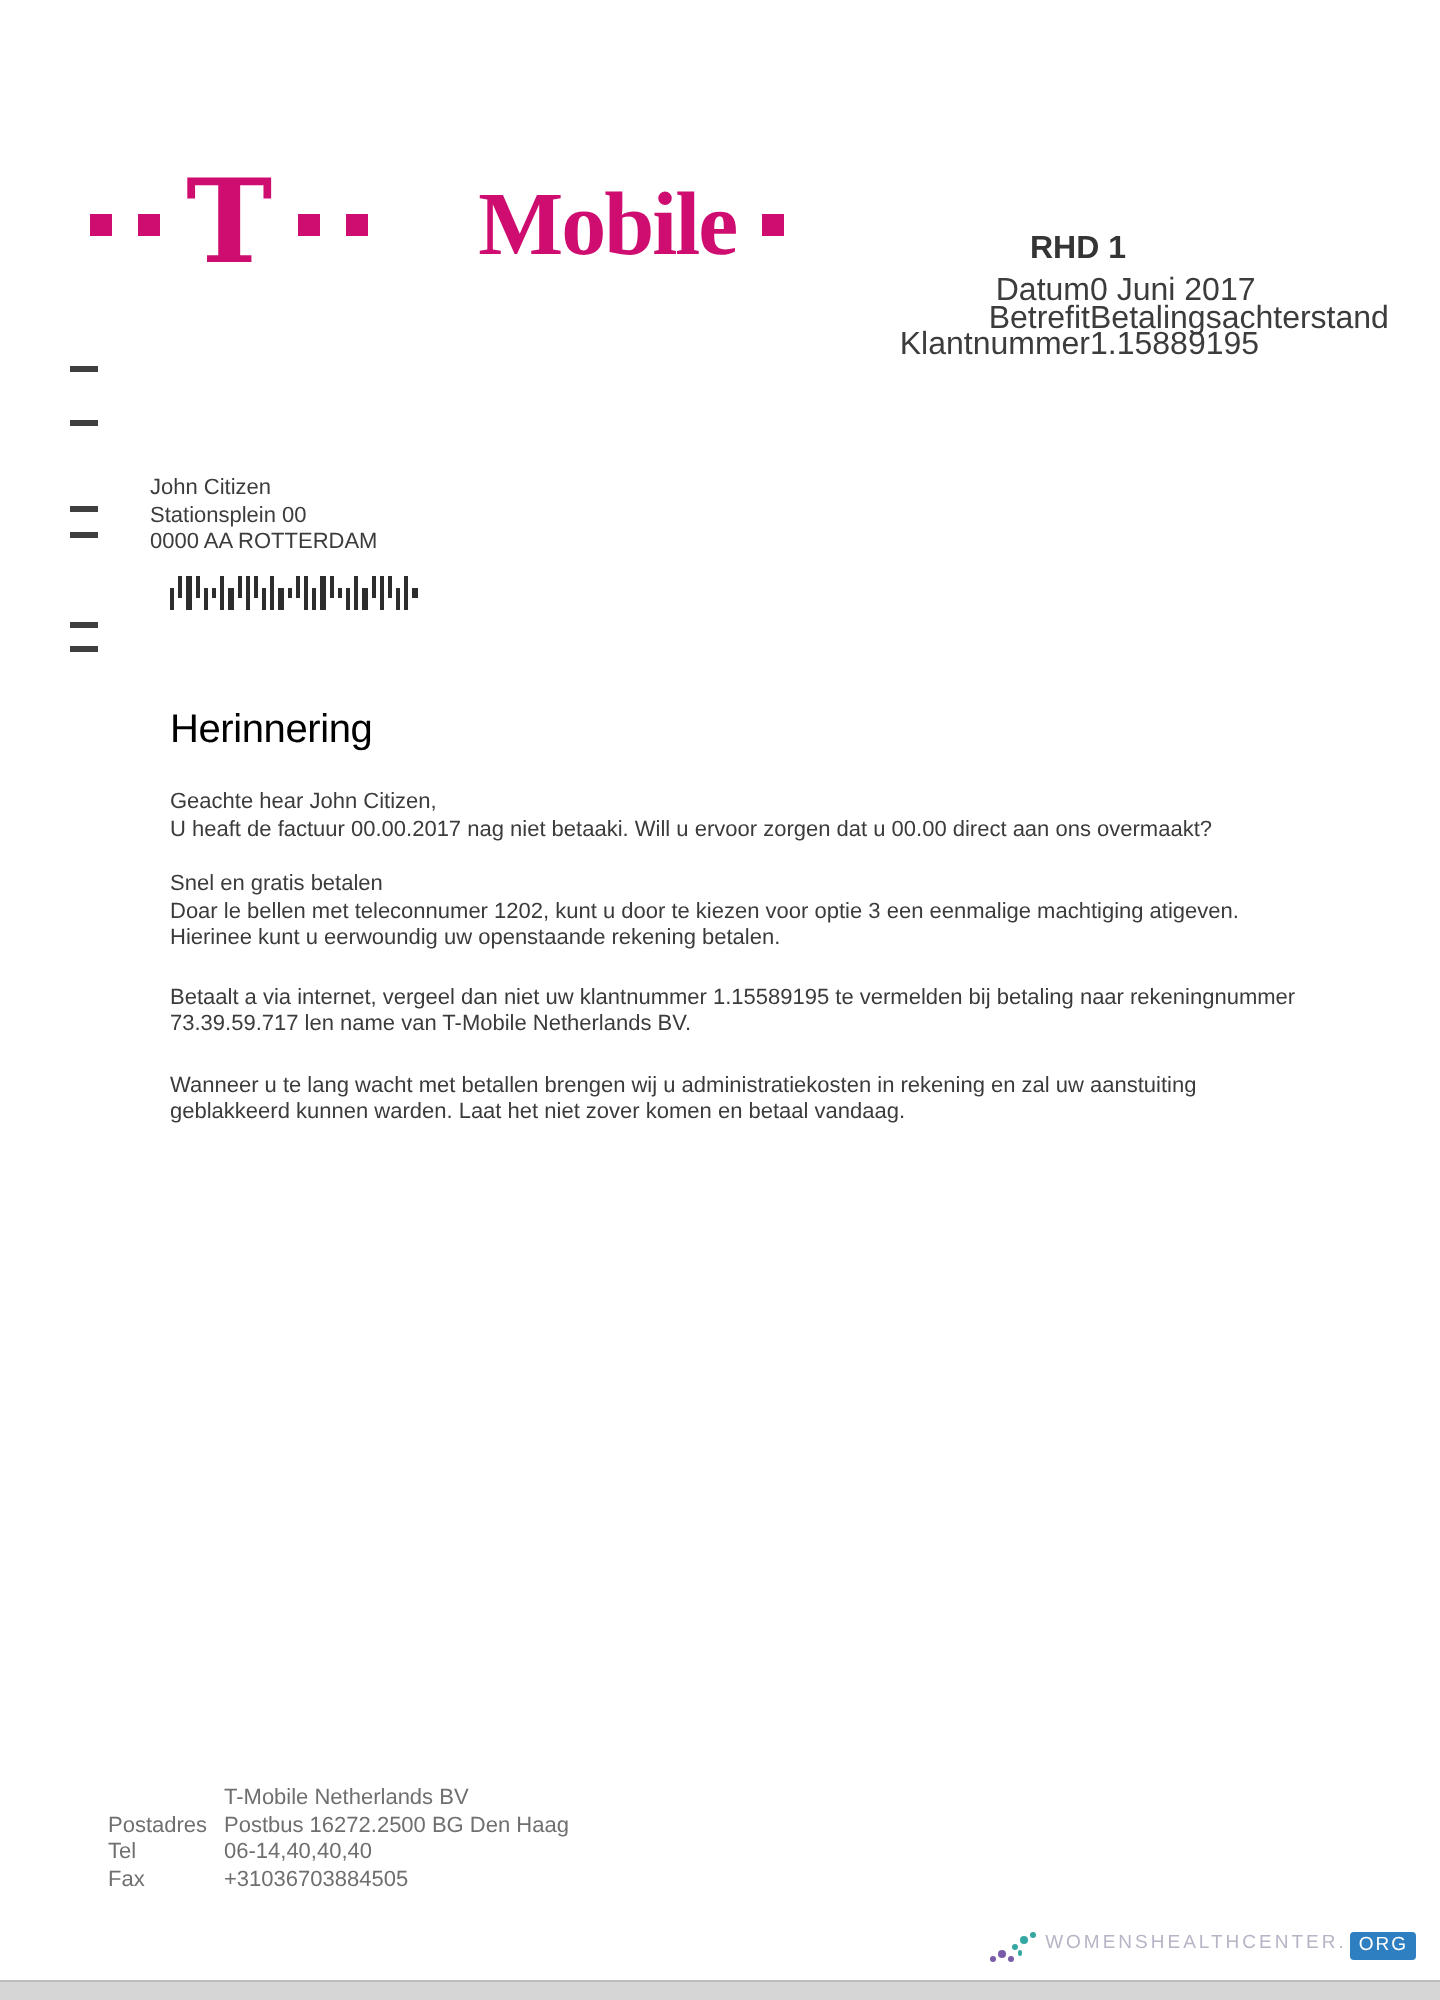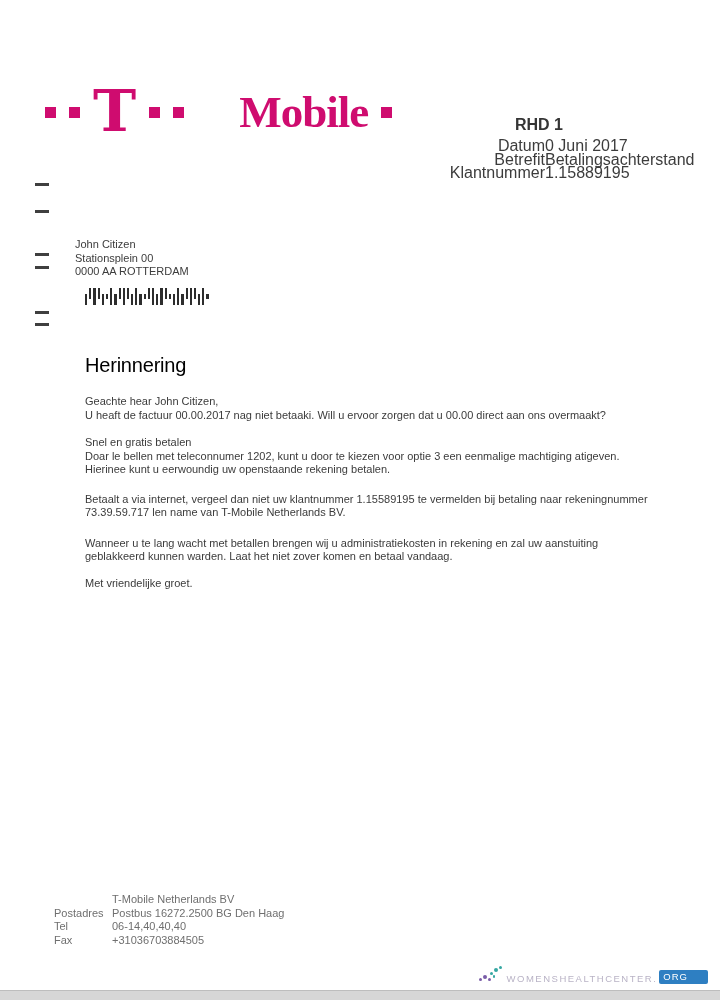--- a/index.html
+++ b/index.html
@@ -46,32 +46,32 @@
   .p6{margin-top:13px;}
   .p7{margin-top:32px;}
 
   
   .footer{position:absolute;left:54px;top:893px;font-size:11px;line-height:13.5px;color:#6f6f6f;}
   .foot-row{display:flex;}
   .foot-label{width:50px;text-align:left;color:#6f6f6f;}
   .foot-value{margin-left:8px;white-space:nowrap;}
 
   
-  .watermark{position:absolute;right:12px;top:966px;display:flex;align-items:flex-end;height:18px;}
+  .watermark{position:absolute;right:12px;top:966px;display:flex;align-items:flex-start;height:18px;}
   .wm-dots{position:relative;width:26px;height:18px;margin-right:3px;}
   .wm-dot{position:absolute;border-radius:50%;}
   .wd1{width:3px;height:3px;left:1px;top:12px;background:var(--wm-purple);}
   .wd2{width:4px;height:4px;left:5px;top:9px;background:var(--wm-purple);}
   .wd3{width:3px;height:3px;left:10px;top:12px;background:var(--wm-purple);}
   .wd4{width:3px;height:3px;left:12px;top:6px;background:var(--wm-teal);}
   .wd5{width:4px;height:4px;left:16px;top:2px;background:var(--wm-teal);}
   .wd6{width:3px;height:3px;left:21px;top:0px;background:var(--wm-teal);}
   .wd7{width:2.5px;height:2.5px;left:15px;top:9px;background:var(--wm-teal);}
   .wm-text{font-size:9.5px;letter-spacing:1.5px;color:var(--wm-text);}
-  .wm-badge{margin-left:2px;background:var(--wm-badge);color:#ffffff;font-size:9.5px;letter-spacing:1px;padding:1px 20px 2px 4px;border-radius:2px;}
+  .wm-badge{margin-left:2px;background:var(--wm-badge);color:#ffffff;font-size:9.5px;letter-spacing:1px;padding:1px 4px 2px 4px;border-radius:2px;}
 
   
   .bottom-band{position:absolute;left:0;bottom:0;width:720px;height:9px;background:#d6d6d6;border-top:1px solid #bdbdbd;}
 </style>
 </head>
 <body>
 
 <div class="page" style="--magenta: #cf0c6f; --wm-text: #b9b3c6; --wm-badge: #2e7fc2; --wm-teal: #35a7a2; --wm-purple: #7a5da8;">
 
   <div class="logo">
@@ -146,21 +146,20 @@
     </div>
 
   <div class="body">
     <h1 class="title">Herinnering</h1>
     <p class="para p1">Geachte hear John Citizen,
 U heaft de factuur 00.00.2017 nag niet betaaki. Will u ervoor zorgen dat u 00.00 direct aan ons overmaakt?</p>
     <p class="para p2">Snel en gratis betalen
 Doar le bellen met teleconnumer 1202, kunt u door te kiezen voor optie 3 een eenmalige machtiging atigeven. Hierinee kunt u eerwoundig uw openstaande rekening betalen.</p>
     <p class="para p3">Betaalt a via internet, vergeel dan niet uw klantnummer 1.15589195 te vermelden bij betaling naar rekeningnummer 73.39.59.717 len name van T-Mobile Netherlands BV.</p>
     <p class="para p4">Wanneer u te lang wacht met betallen brengen wij u administratiekosten in rekening en zal uw aanstuiting geblakkeerd kunnen warden. Laat het niet zover komen en betaal vandaag.</p>
-    <p class="para p6">Met vriendelijke groet.</p>
   </div>
 
   <div class="footer">
     <div class="foot-row">
       <span class="foot-label"></span>
       <span class="foot-value">T-Mobile Netherlands BV</span>
     </div>
     <div class="foot-row">
       <span class="foot-label">Postadres</span>
       <span class="foot-value">Postbus 16272.2500 BG Den Haag</span>

